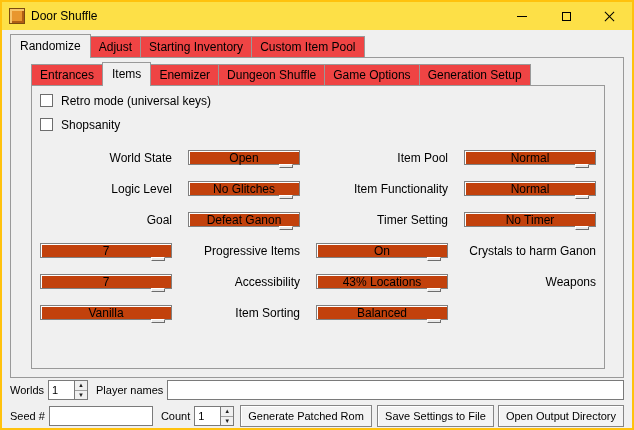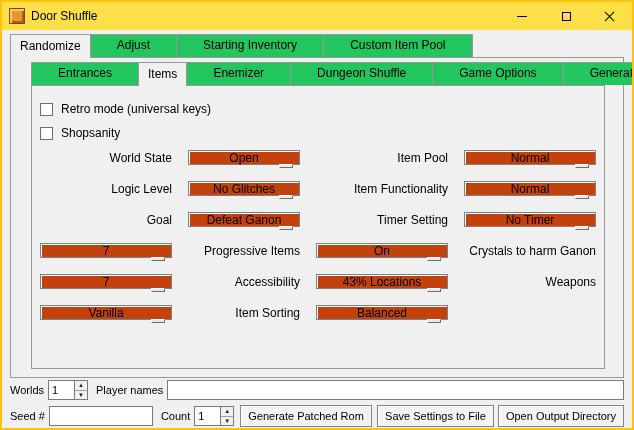--- a/index.html
+++ b/index.html
@@ -27,31 +27,31 @@
   .minimize-glyph { width:10px; height:1px; background:#000; }
   .maximize-glyph { width:9px; height:9px; border:1px solid #000; }
   .close-glyph { position:relative; width:12px; height:12px; }
   .close-glyph::before,.close-glyph::after {
     content:""; position:absolute; left:5px; top:0; width:1px; height:13px; background:#000;
   }
   .close-glyph::before { transform:rotate(45deg); }
   .close-glyph::after  { transform:rotate(-45deg); }
   
   .body { flex:1; background:#f0f0f0; padding:4px 8px 4px 8px; display:flex; flex-direction:column; }
-  .tabs { display:flex; position:relative; z-index:2; }
+  .tabs { display:flex; align-items:flex-end; position:relative; z-index:2; }
   .tab {
-    background:#22c55e; border:1px solid #999; border-bottom:none;
-    padding:3px 26px; margin-right:-1px; white-space:nowrap; cursor:default;
+    background:#ef4444; border:1px solid #999; border-bottom:none;
+    padding:3px 8px; margin-right:-1px; white-space:nowrap; cursor:default;
   }
   .tab.active { background:#f0f0f0; padding:4px 9px 5px; margin-bottom:-1px; z-index:3; }
   .pane { border:1px solid #999; background:#f0f0f0; }
   .outer-pane { padding:4px 18px 8px 20px; flex:none; }
   .inner-pane { height:284px; padding:8px; }
   
-  .check-row { display:flex; align-items:flex-end; height:22px; margin-bottom:2px; }
+  .check-row { display:flex; align-items:flex-start; height:22px; margin-bottom:2px; }
   .checkbox {
     width:13px; height:13px; background:#fff; border:1px solid #6d6d6d; margin-right:8px; flex:none;
   }
   
   .settings-grid {
     display:grid;
     grid-template-columns:1fr 112px 1fr 132px;
     column-gap:6px; row-gap:7px;
     align-items:center;
     margin-top:10px;

